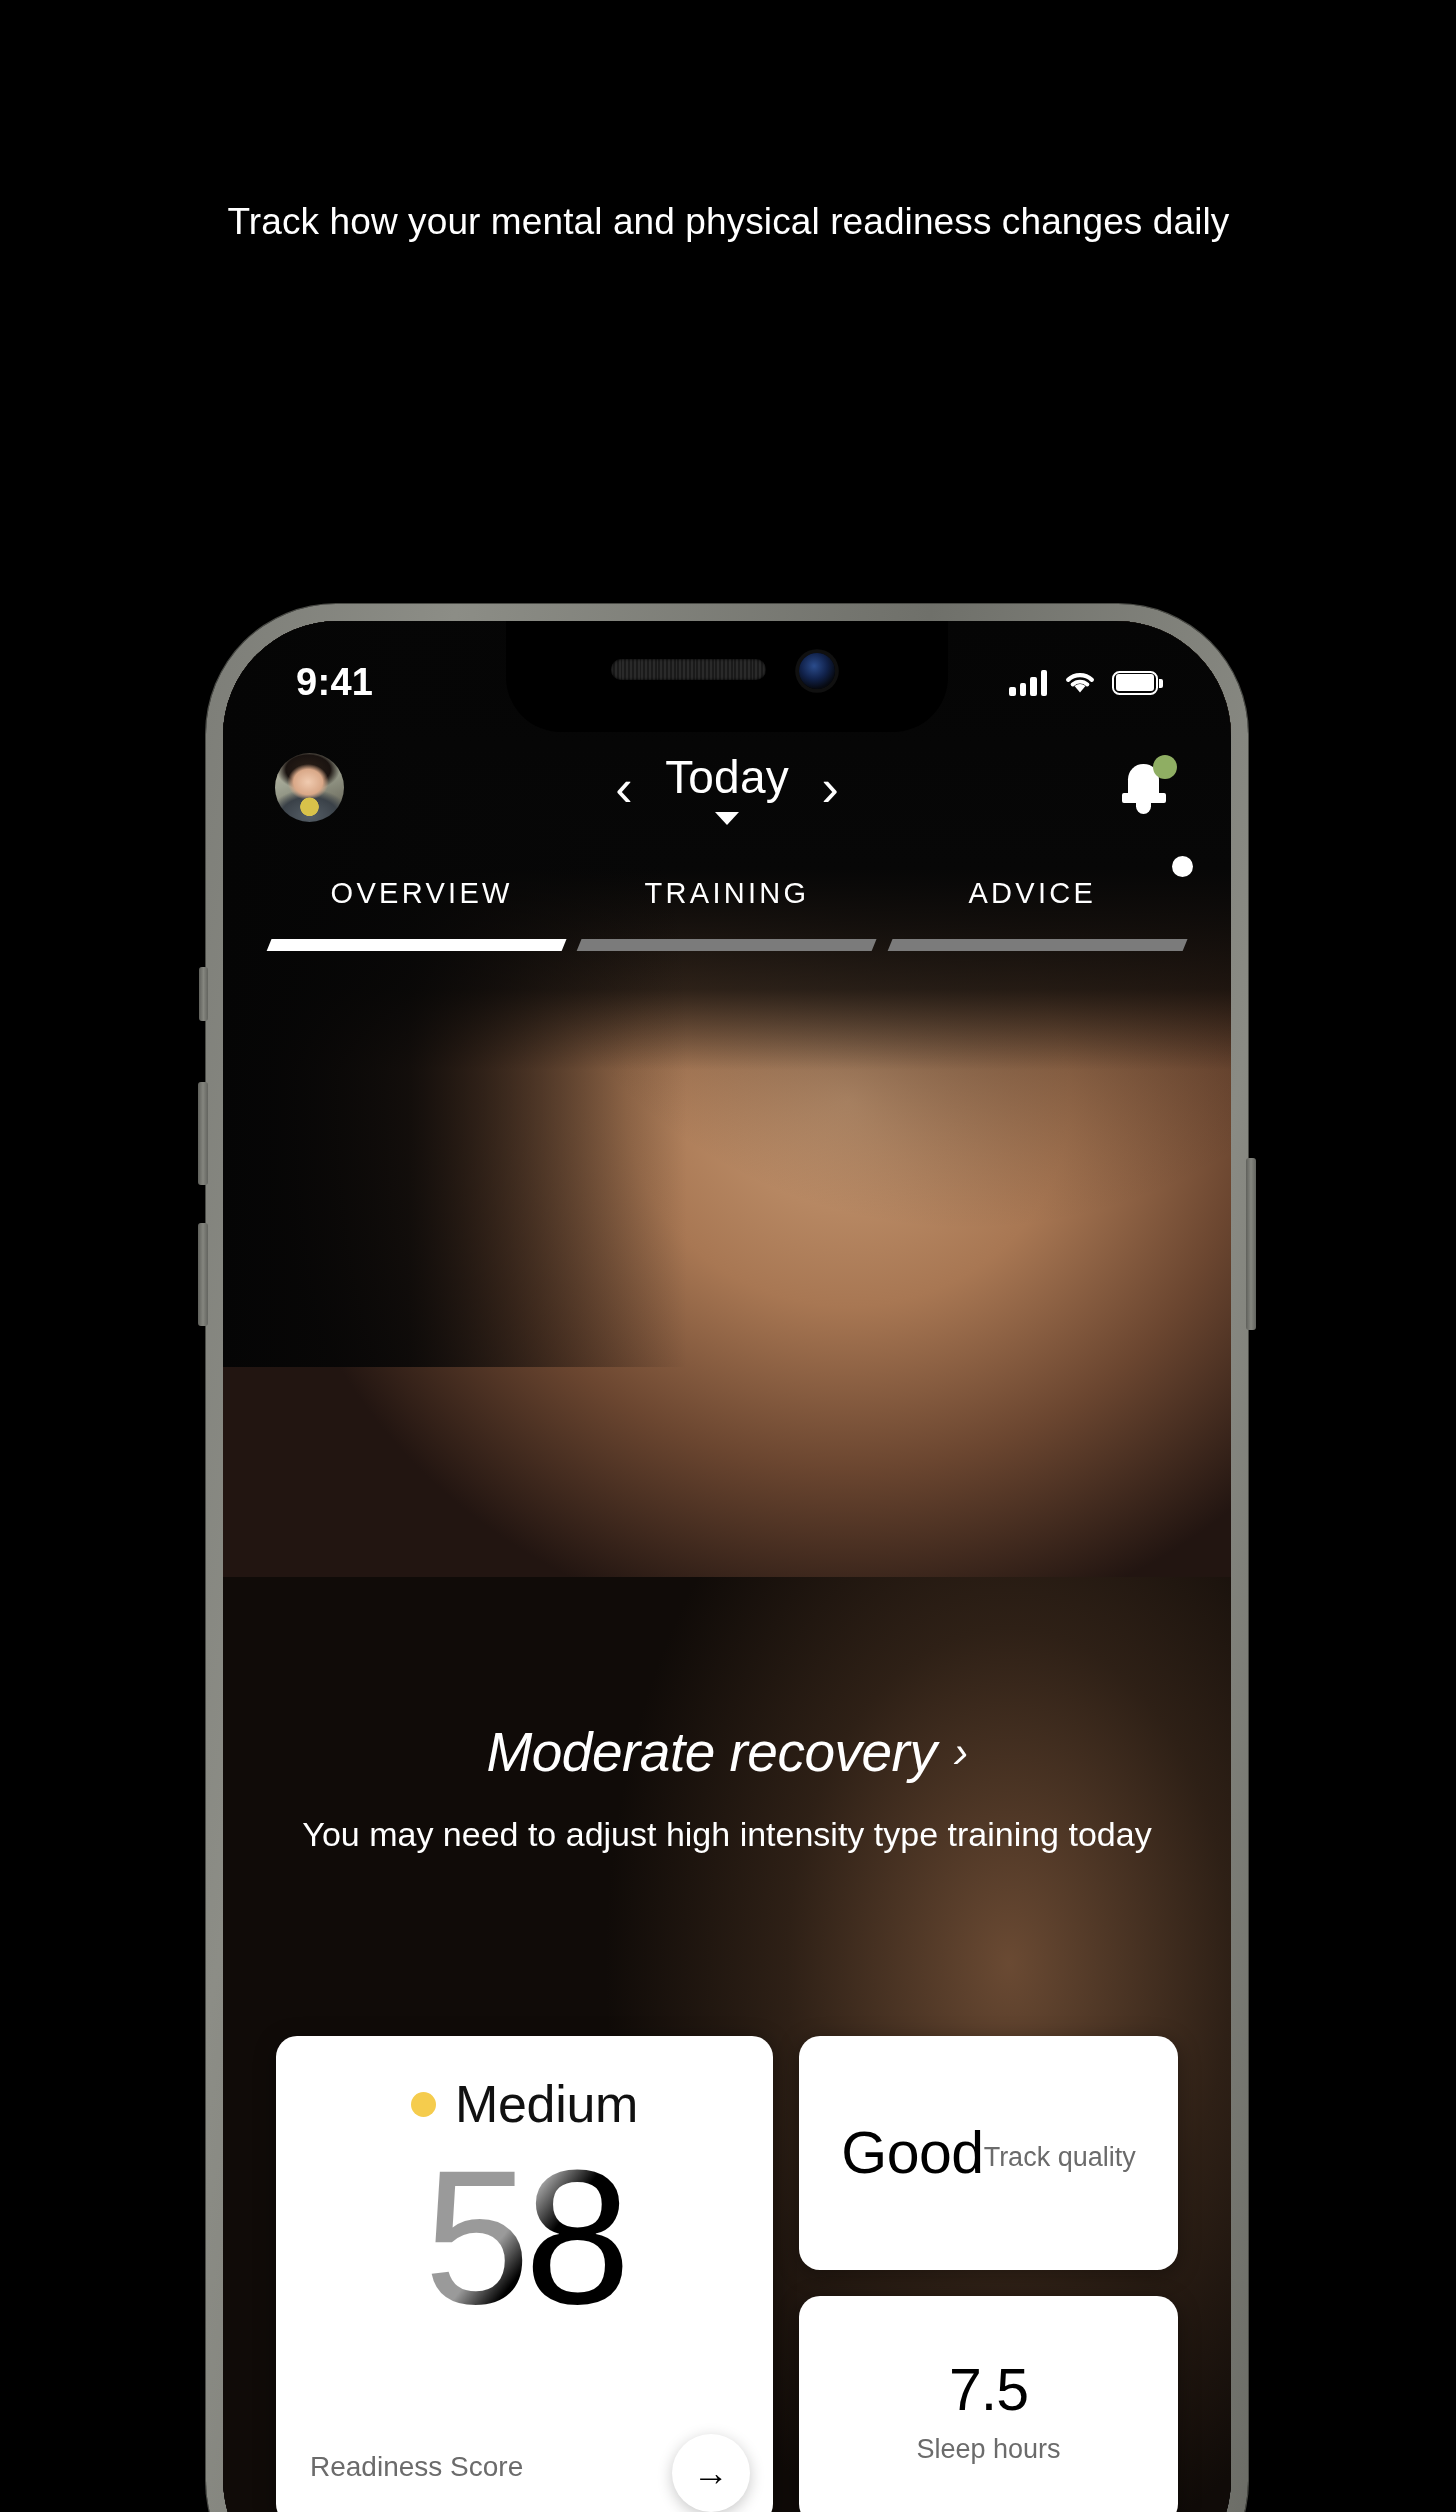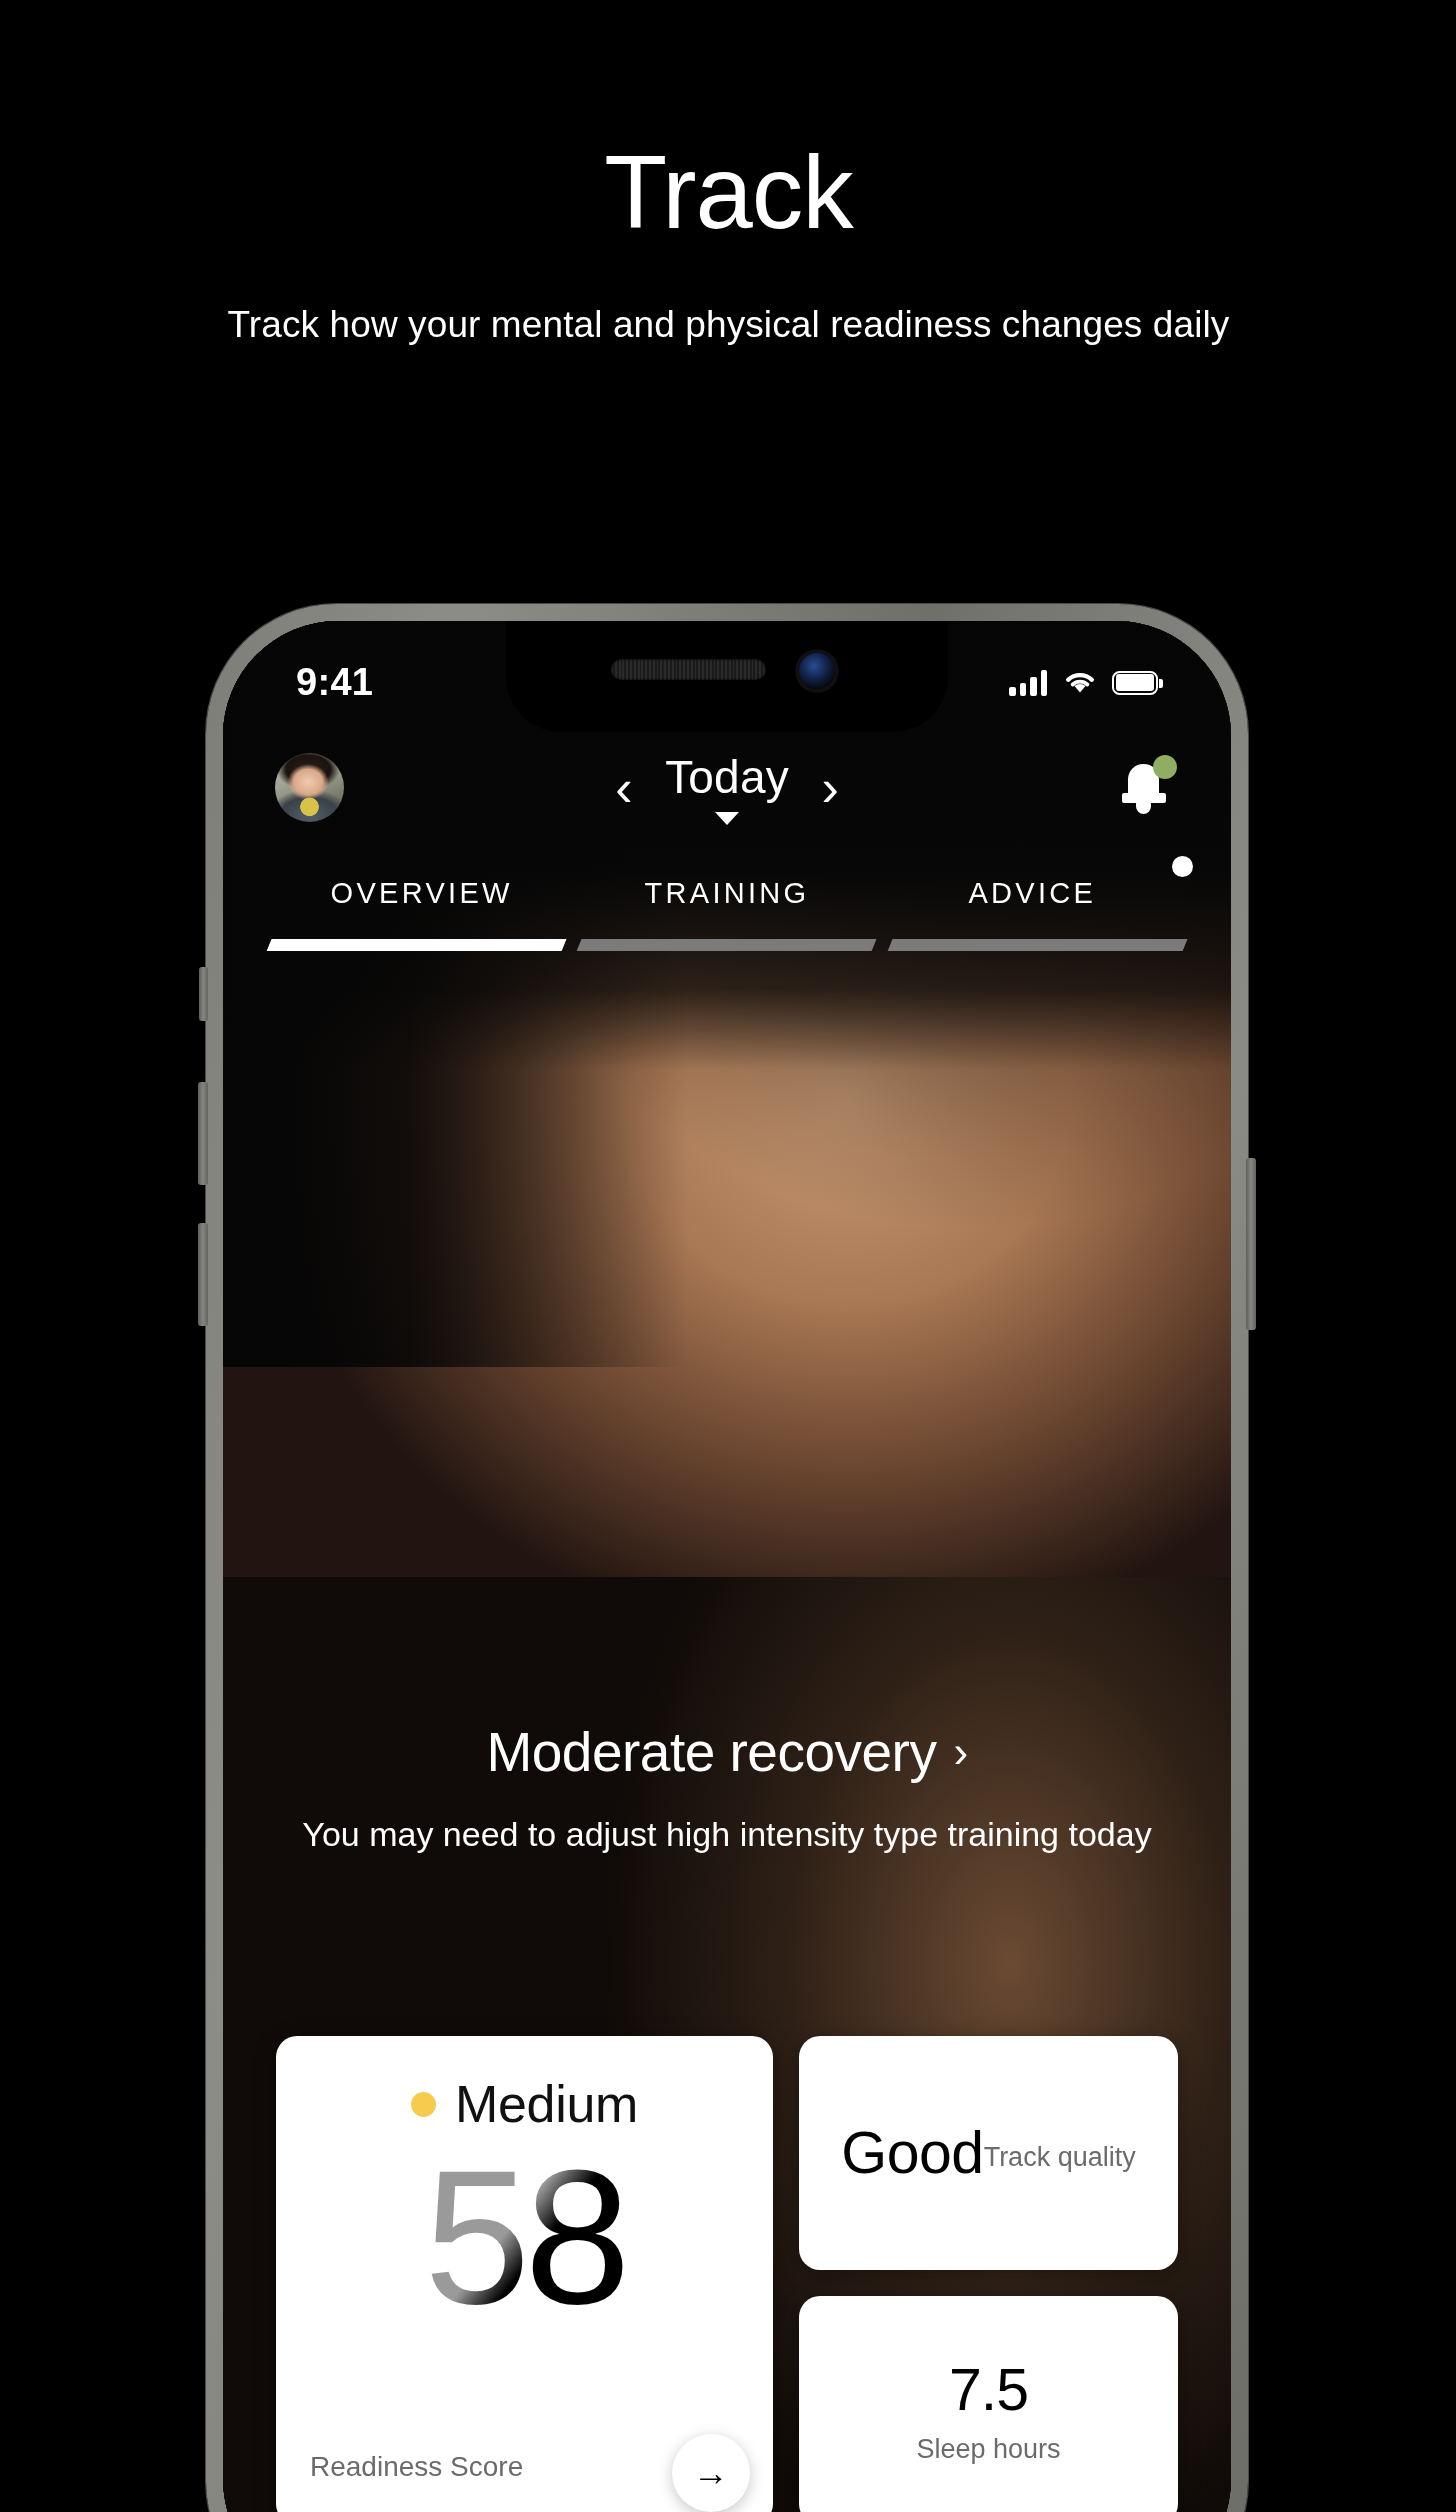--- a/index.html
+++ b/index.html
@@ -171,21 +171,21 @@
   }
   .tabs-bars { display:flex; gap:15.3px; margin-top:29px; }
   .tab-bar {
     flex:1; height:12.4px; transform:skewX(-22deg);
   }
 
   
   .headline { position:absolute; left:0; top:1099px; width:100%; text-align:center; z-index:8; }
   .headline-title {
     font-size:55px; font-weight:400; letter-spacing:-0.5px; display:inline-flex;
-    align-items:center; gap:17px;
+    align-items:center; gap:17px;font-style:italic;
   }
   .headline-title .arr { font-size:44px; font-weight:300; }
   .headline-sub {
     margin-top:27px; font-size:34px; line-height:1.36; font-weight:400;
     padding:0 48px;
   }
 
   
   .cards {
     position:absolute; left:53px; right:53px; top:1415px; z-index:8;
@@ -222,21 +222,20 @@
   .big-word { font-size:59px; font-weight:400; letter-spacing:-0.5px; color:#000; }
   .sub-label { font-size:27px; color:#6b6b6b; margin-top:9.6px; }
 
   .card-sleeph { height:229px; display:flex; flex-direction:column; align-items:center; justify-content:center; }
   .big-num { font-size:59px; font-weight:500; letter-spacing:-1px; color:#000; }
 </style>
 </head>
 <body>
 
 <div class="promo">
-  <div class="promo-title">Track</div>
   <div class="promo-sub">Track how your mental and physical readiness changes daily</div>
 </div>
 
 <div class="phone">
   <div class="phone-frame"></div>
   <div class="btn-side btn-mute"></div>
   <div class="btn-side btn-volup"></div>
   <div class="btn-side btn-voldn"></div>
   <div class="btn-side btn-power"></div>
 

